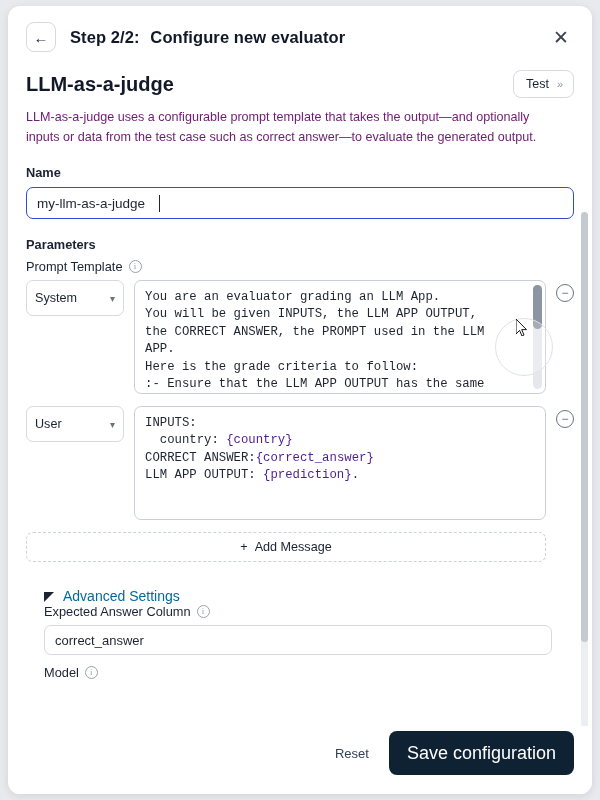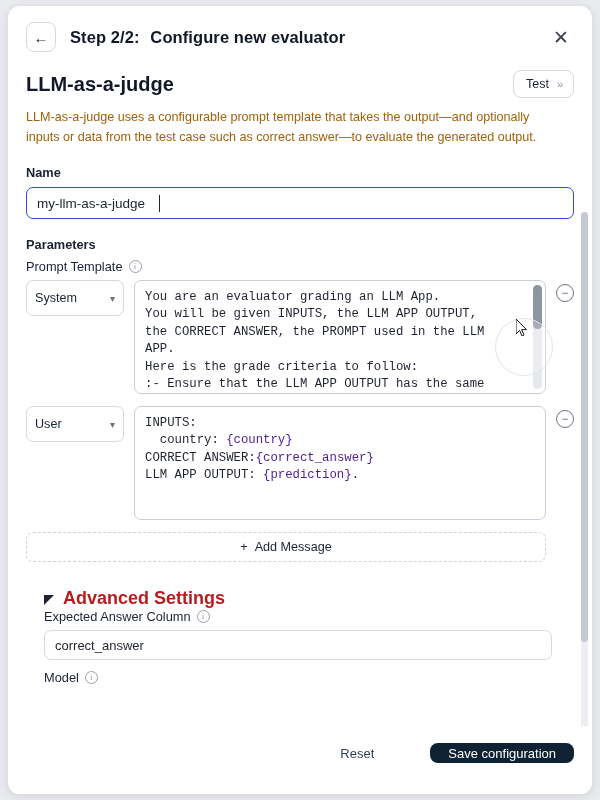--- a/index.html
+++ b/index.html
@@ -81,21 +81,21 @@
     color: #1a2233;
     display: flex; align-items: center; gap: 8px;
     cursor: pointer;
   }
   .test-btn .chev { color: #8b93a3; font-size: 11px; }
 
   .desc {
     margin-top: 10px;
     font-size: 12.6px;
     line-height: 1.55;
-    color: #a16207;
+    color: #701a75;
     max-width: 530px;
   }
 
   .label {
     font-size: 12.8px;
     font-weight: bold;
     color: #1a2233;
     margin-top: 18px;
     margin-bottom: 7px;
   }
@@ -235,21 +235,21 @@
   }
   .tri {
     width: 0; height: 0;
     border-left: 5.5px solid #1a2233;
     border-right: 5.5px solid transparent;
     border-top: 5.5px solid #1a2233;
     border-bottom: 5.5px solid transparent;
     transform: rotate(0deg);
     margin-top: 2px;
   }
-  .adv-title { font-size: 18px; color: #b91c1c; font-weight: bold; }
+  .adv-title { font-size: 14px; color: #0369a1; font-weight: normal; }
 
   .adv-body { padding-left: 18px; padding-right: 22px; }
   .plain-input {
     width: 100%;
     height: 30px;
     border: 1px solid #d6d9e0;
     border-radius: 7px;
     padding: 4px 10px;
     font-size: 13px;
     color: #1f2430;
@@ -291,25 +291,24 @@
     background: none; border: none;
     font-size: 13px; color: #344054;
     cursor: pointer;
     padding: 8px 6px;
   }
   .save-btn {
     background: #0f2233;
     color: #fff;
     border: none;
     border-radius: 8px;
-    height: 20px;
+    height: 44px;
     padding: 0 18px;
-    font-size: 13px;
-    cursor: pointer;
-    margin-left: 36px;
+    font-size: 18px;
+    cursor: pointer;
   }
 
   
   .mag {
     position: absolute;
     left: 487px; top: 312px;
     width: 58px; height: 58px;
     border-radius: 50%;
     border: 1px solid #dfe3ea;
     background: rgba(255,255,255,0.22);

